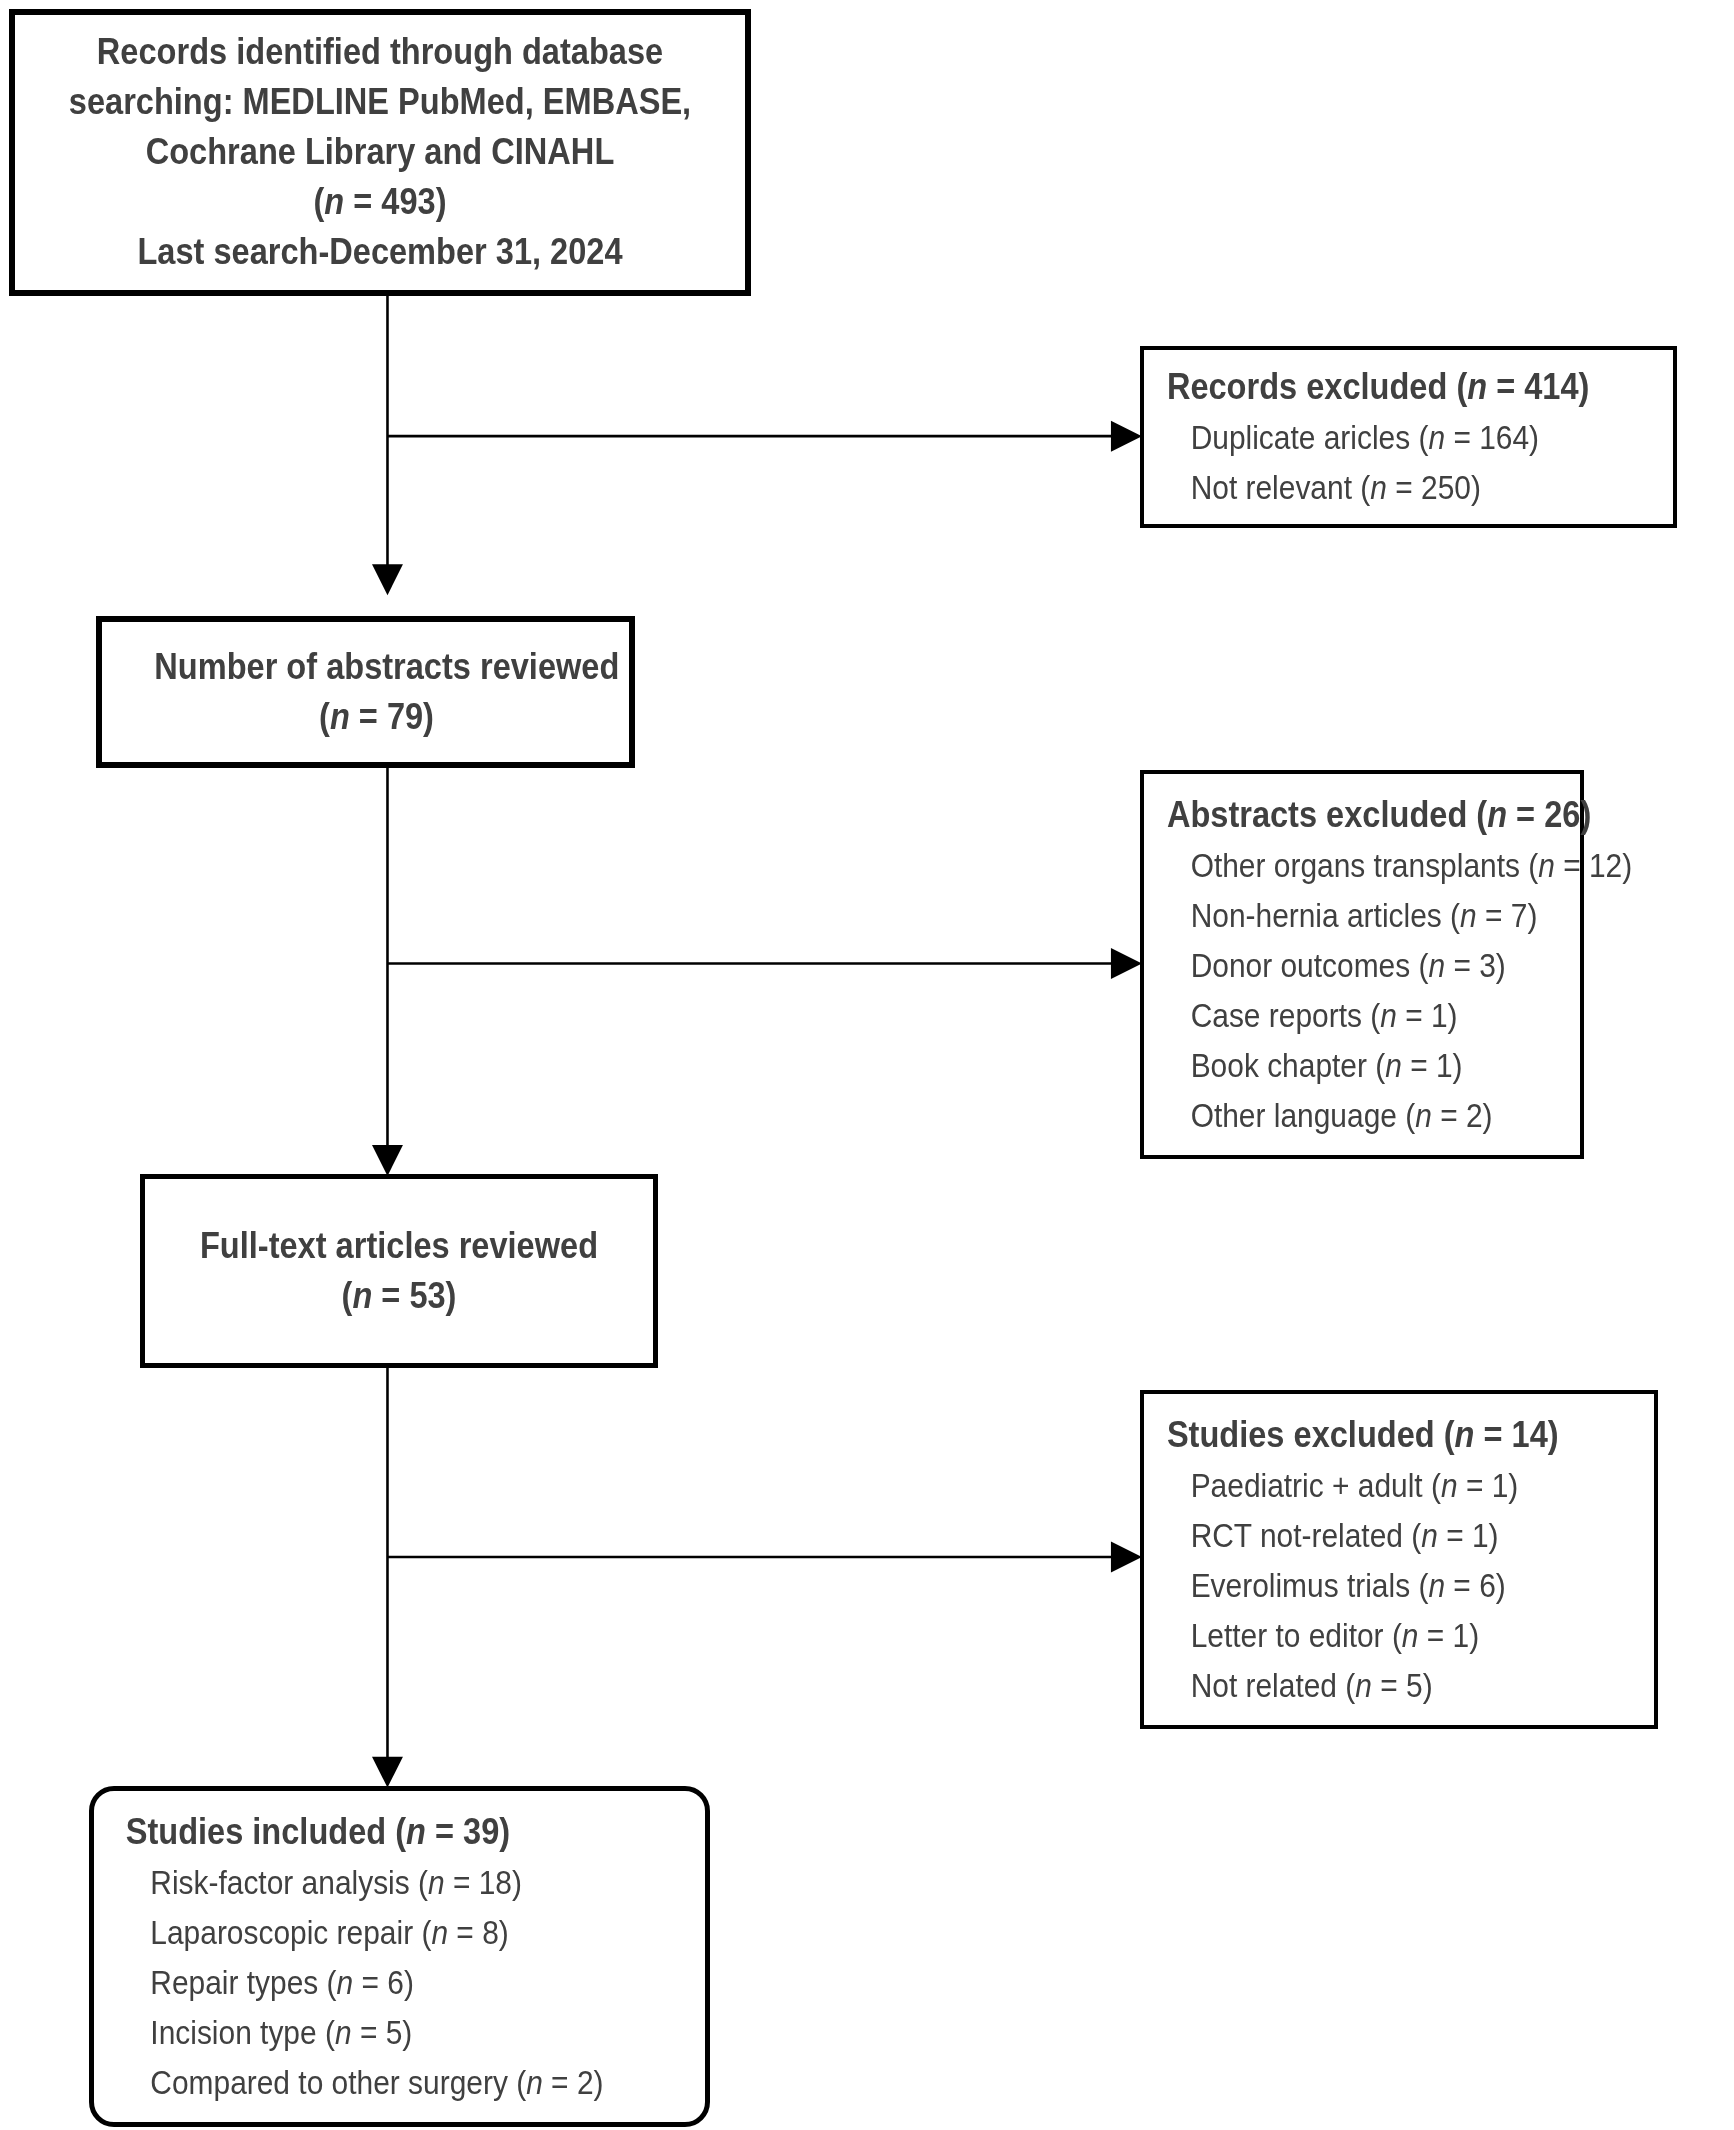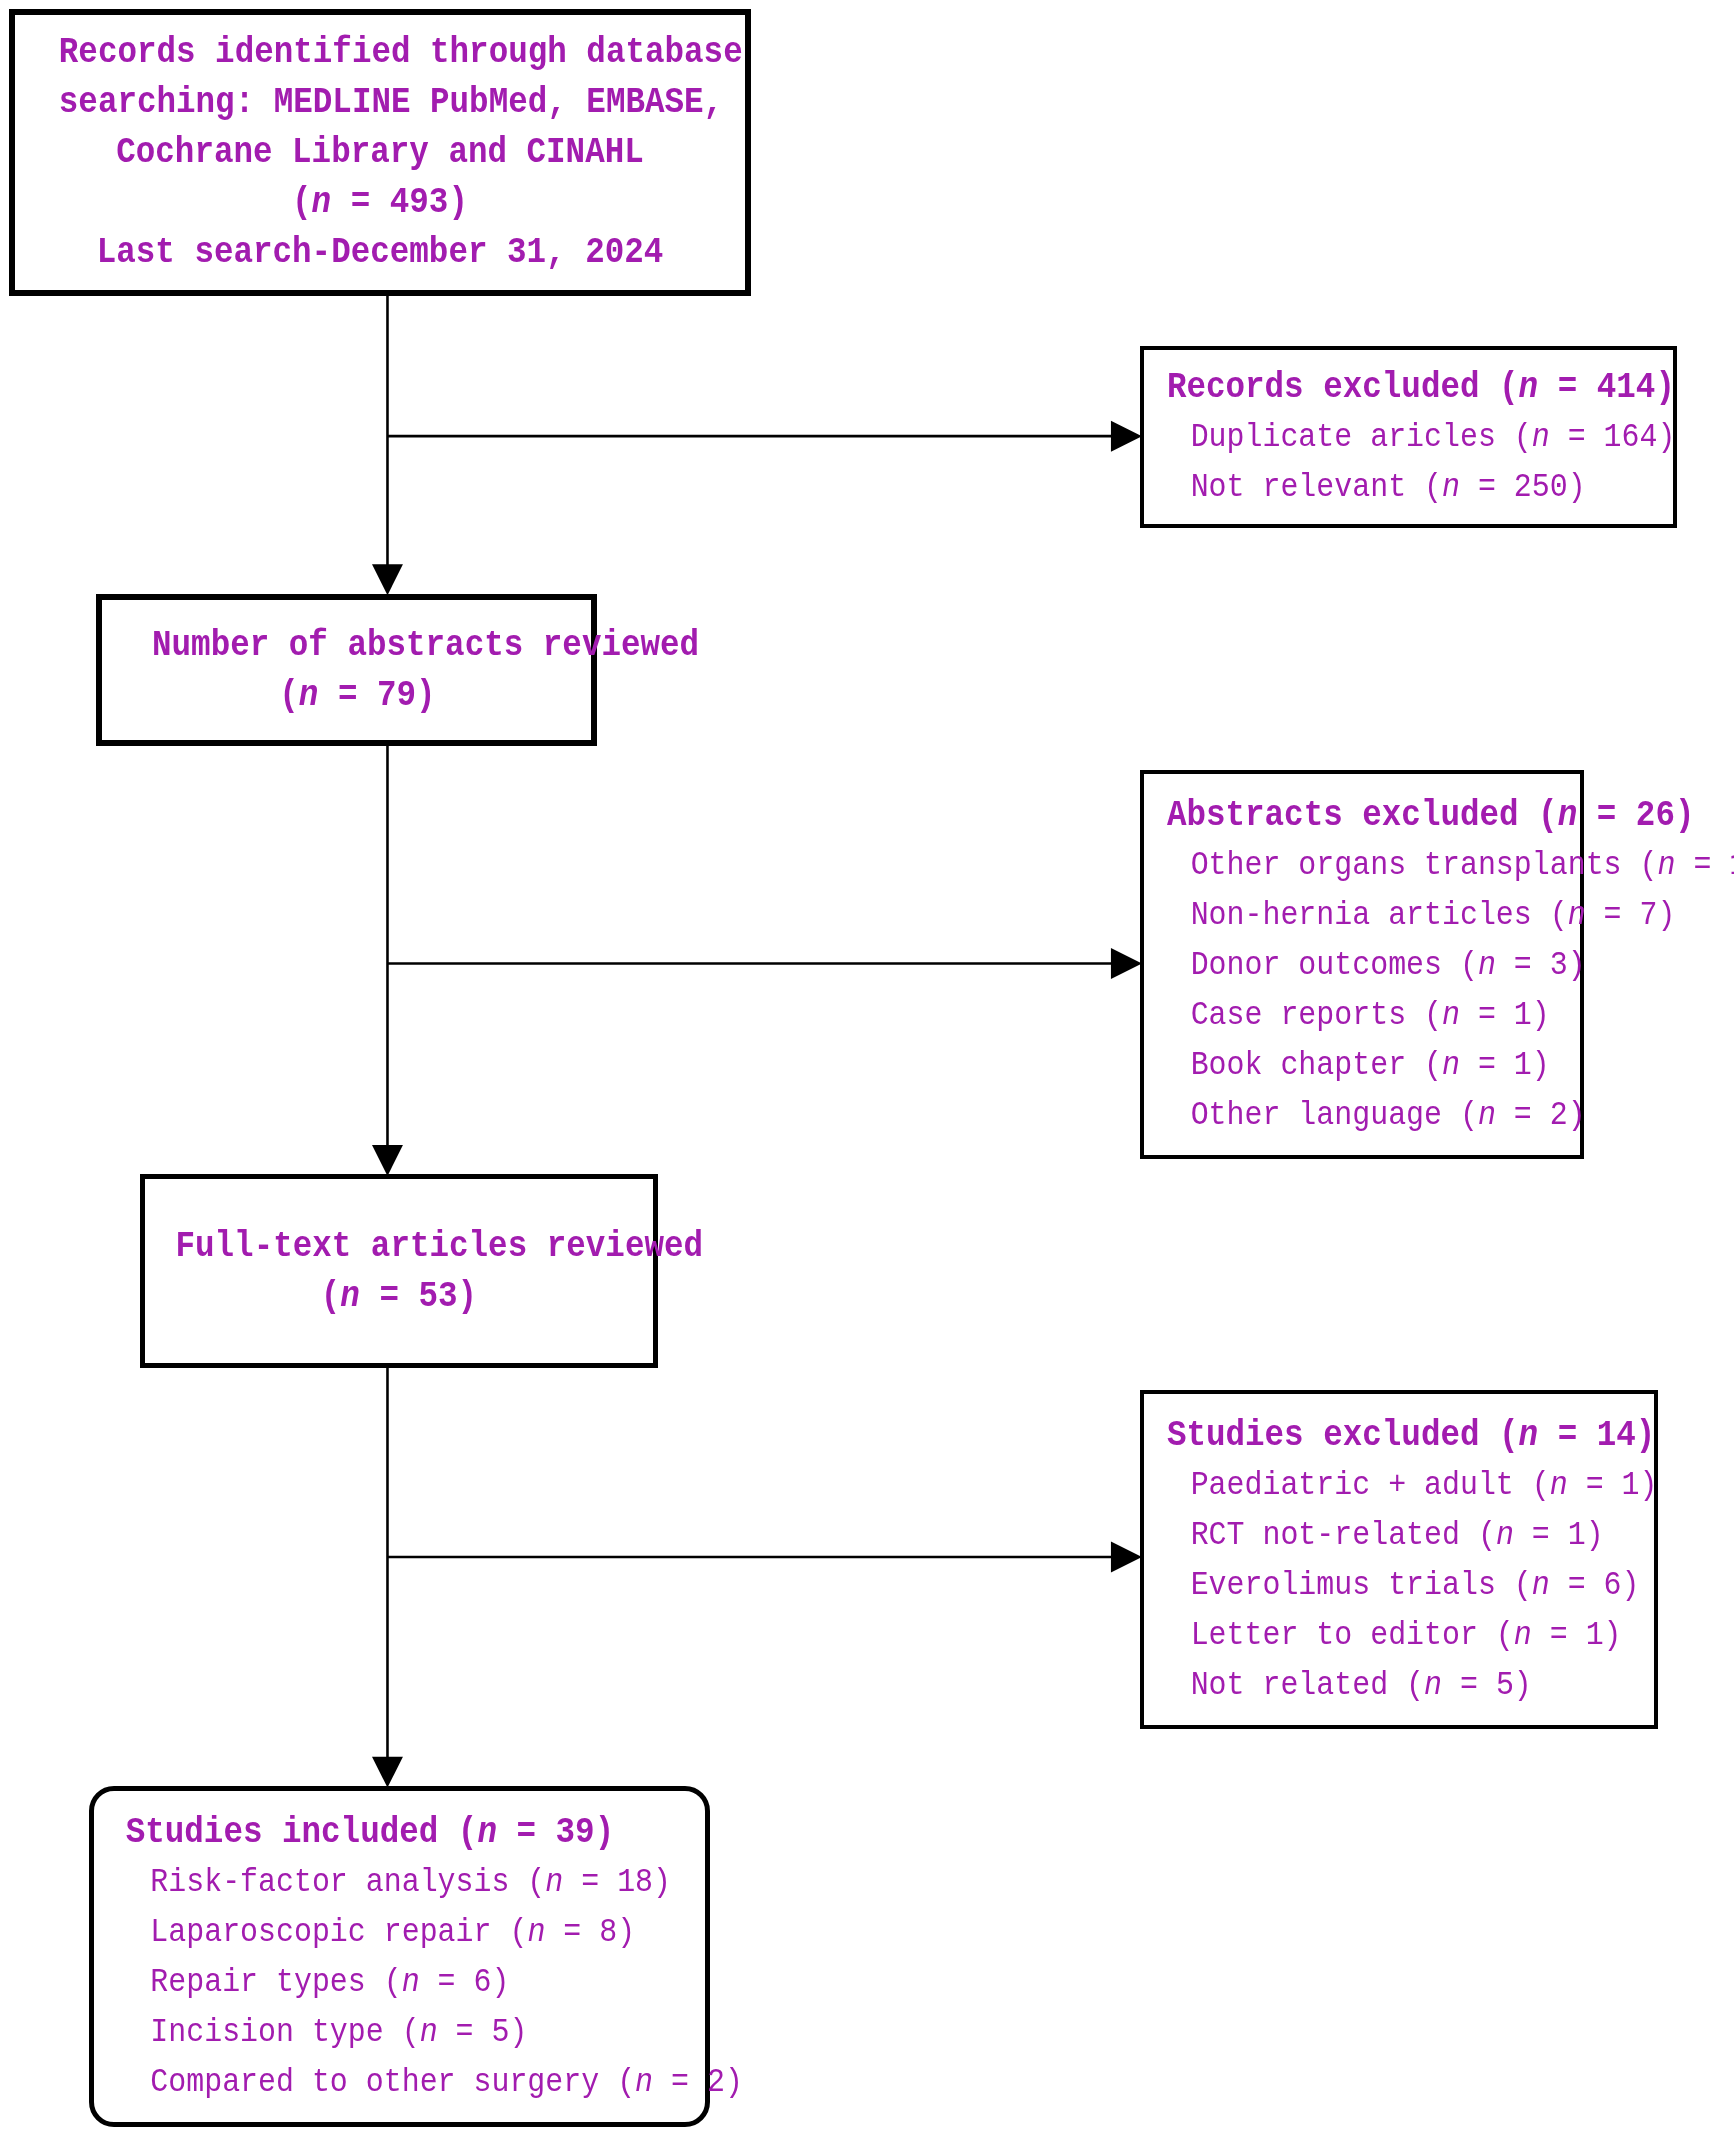--- a/index.html
+++ b/index.html
@@ -5,22 +5,22 @@
   html, body {
     margin: 0;
     padding: 0;
     background: #ffffff;
   }
   .canvas {
     position: relative;
     width: 1735px;
     height: 2130px;
     background: #ffffff;
-    font-family: Liberation Mono, monospace;
-    color: #a21caf;
+    font-family: Liberation Sans, sans-serif;
+    color: #404040;
     overflow: hidden;
   }
   .connectors {
     position: absolute;
     left: 0;
     top: 0;
     width: 1735px;
     height: 2130px;
   }
   .box {
@@ -101,21 +101,21 @@
     <div class="txt-line">(<i>n</i> = 493)</div>
     <div class="txt-line">Last search-December 31, 2024</div>
   </div>
 
   <div class="box thin list-box" style="left:1140px; top:346px; width:537px; height:182px;">
     <div class="txt-line hdr">Records excluded (<i>n</i> = 414)</div>
     <div class="txt-line item">Duplicate aricles (<i>n</i> = 164)</div>
     <div class="txt-line item">Not relevant (<i>n</i> = 250)</div>
   </div>
 
-  <div class="box thick center-box" style="left:96px; top:594px; width:501px; height:152px;padding-left:22px;">
+  <div class="box thick center-box" style="left:96px; top:616px; width:539px; height:152px;padding-left:22px;">
     <div class="txt-line">Number of abstracts reviewed</div>
     <div class="txt-line">(<i>n</i> = 79)</div>
   </div>
 
   <div class="box thin list-box" style="left:1140px; top:770px; width:444px; height:389px;">
     <div class="txt-line hdr">Abstracts excluded (<i>n</i> = 26)</div>
     <div class="txt-line item">Other organs transplants (<i>n</i> = 12)</div>
     <div class="txt-line item">Non-hernia articles (<i>n</i> = 7)</div>
     <div class="txt-line item">Donor outcomes (<i>n</i> = 3)</div>
     <div class="txt-line item">Case reports (<i>n</i> = 1)</div>

